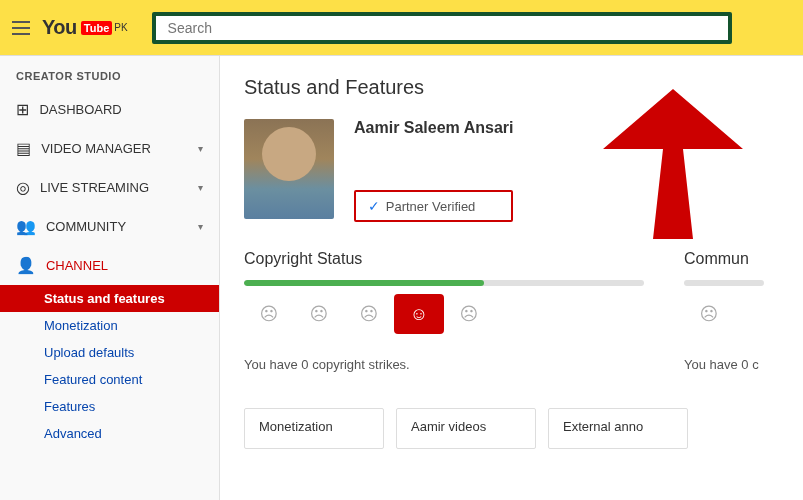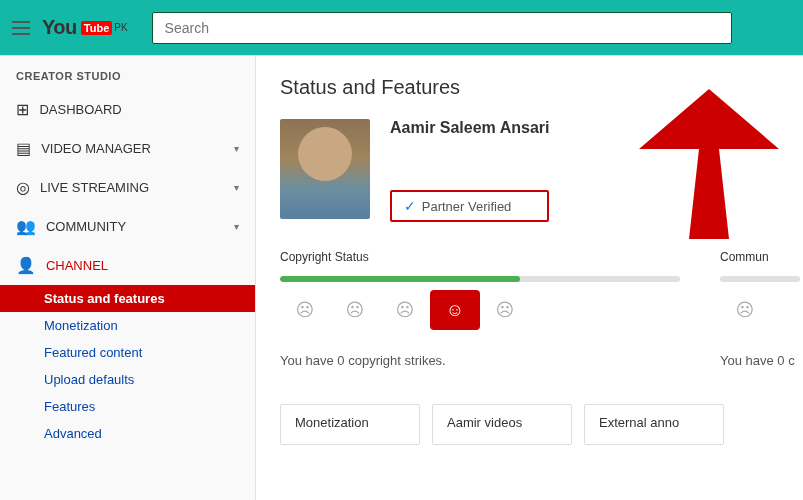--- a/index.html
+++ b/index.html
@@ -3,21 +3,21 @@
   <meta charset="utf-8">
   <style>
     * { margin: 0; padding: 0; box-sizing: border-box; }
     body { font-family: Arial, sans-serif; font-size: 13px; color: #333; background: #fff; width: 803px; height: 500px; overflow: hidden; display: flex; flex-direction: column; }
 
     
     .topbar {
       display: flex;
       align-items: center;
       height: 56px;
-      background: #14b8a6;
+      background: #fde047;
       border-bottom: 1px solid #ddd;
       padding: 0 12px;
       flex-shrink: 0;
     }
     .hamburger {
       cursor: pointer;
       margin-right: 12px;
       display: flex;
       flex-direction: column;
       gap: 4px;
@@ -41,38 +41,38 @@
       vertical-align: middle;
     }
     .yt-pk { font-size: 10px; color: #333; vertical-align: super; }
     .search-bar {
       flex: 1;
       max-width: 580px;
     }
     .search-bar input {
       width: 100%;
       height: 32px;
-      border: 1px solid #14532d;
+      border: 4px solid #14532d;
       border-radius: 2px;
       padding: 0 12px;
       font-size: 14px;
       color: #999;
       outline: none;
     }
 
     
     .main-layout {
       display: flex;
       flex: 1;
       overflow: hidden;
     }
 
     
     .sidebar {
-      width: 256px;
+      width: 220px;
       background: #f9f9f9;
       border-right: 1px solid #e0e0e0;
       overflow-y: auto;
       flex-shrink: 0;
     }
     .sidebar-section-title {
       padding: 14px 16px 8px;
       font-size: 11px;
       font-weight: bold;
       color: #555;
@@ -168,21 +168,21 @@
       border-radius: 2px;
       font-size: 13px;
       color: #555;
       gap: 6px;
       position: relative;
     }
     .check-icon { color: #1a73e8; font-size: 14px; }
 
     
     .section-title {
-      font-size: 12px;
+      font-size: 16px;
       font-weight: normal;
       color: #333;
       margin-bottom: 12px;
     }
     .copyright-section {
       margin-bottom: 20px;
     }
     .progress-track {
       display: flex;
       width: 400px;
@@ -293,22 +293,22 @@
       <span>COMMUNITY</span>
       <span class="arrow">▾</span>
     </div>
     <div class="sidebar-item channel-active">
       <span class="icon">👤</span>
       <span>CHANNEL</span>
     </div>
 
     <div class="sub-item active">Status and features</div>
     <div class="sub-item">Monetization</div>
+    <div class="sub-item">Upload defaults</div>
     <div class="sub-item">Featured content</div>
-    <div class="sub-item">Upload defaults</div>
     <div class="sub-item">Features</div>
     <div class="sub-item">Advanced</div>
   </div>
 
   <div class="content">
     <div class="page-title">Status and Features</div>
 
     <div class="profile-section">
       <div class="avatar-img">
         <div class="avatar-face"></div>

